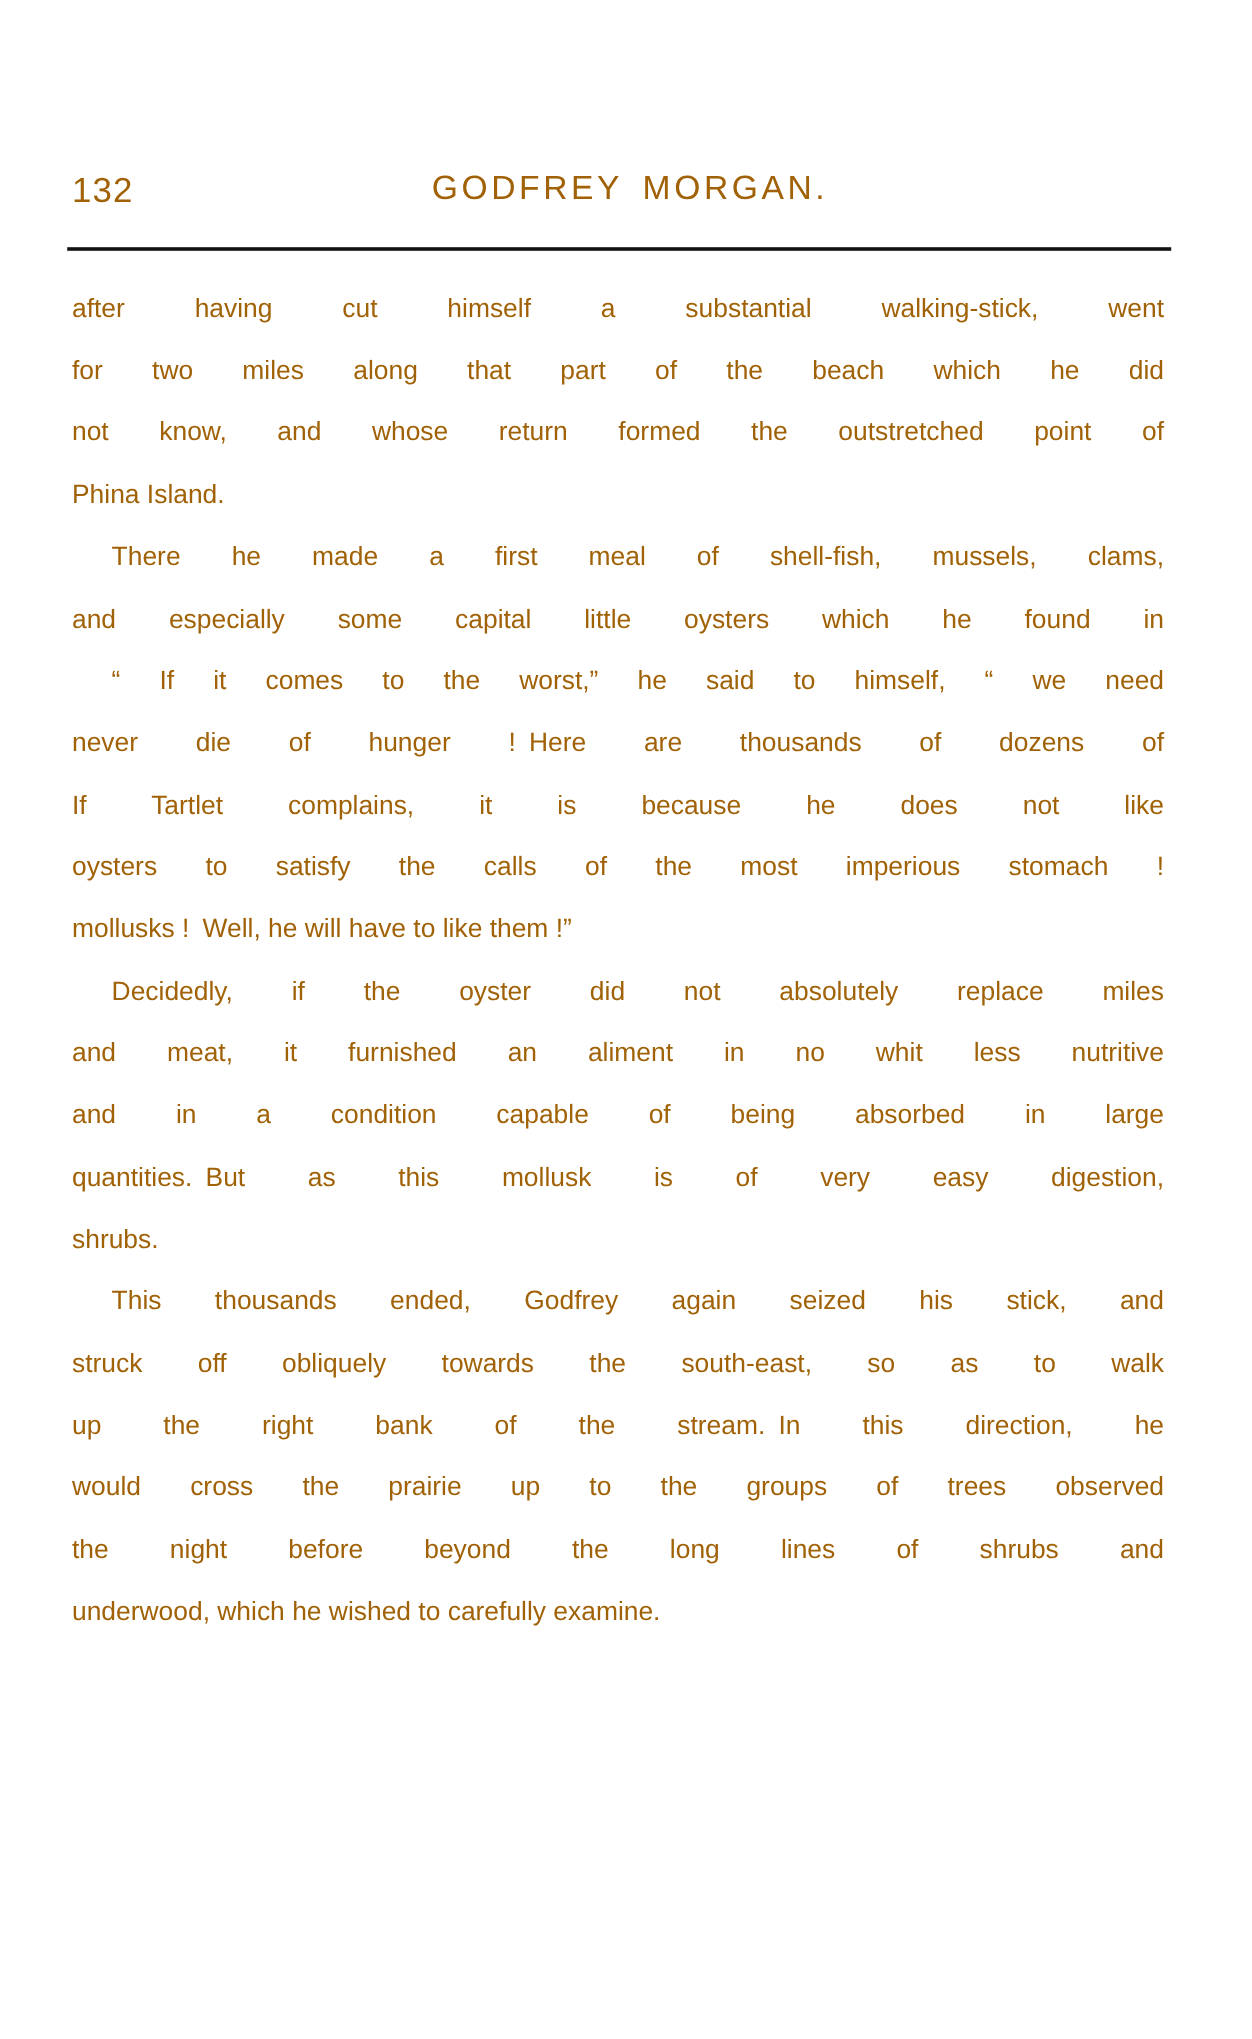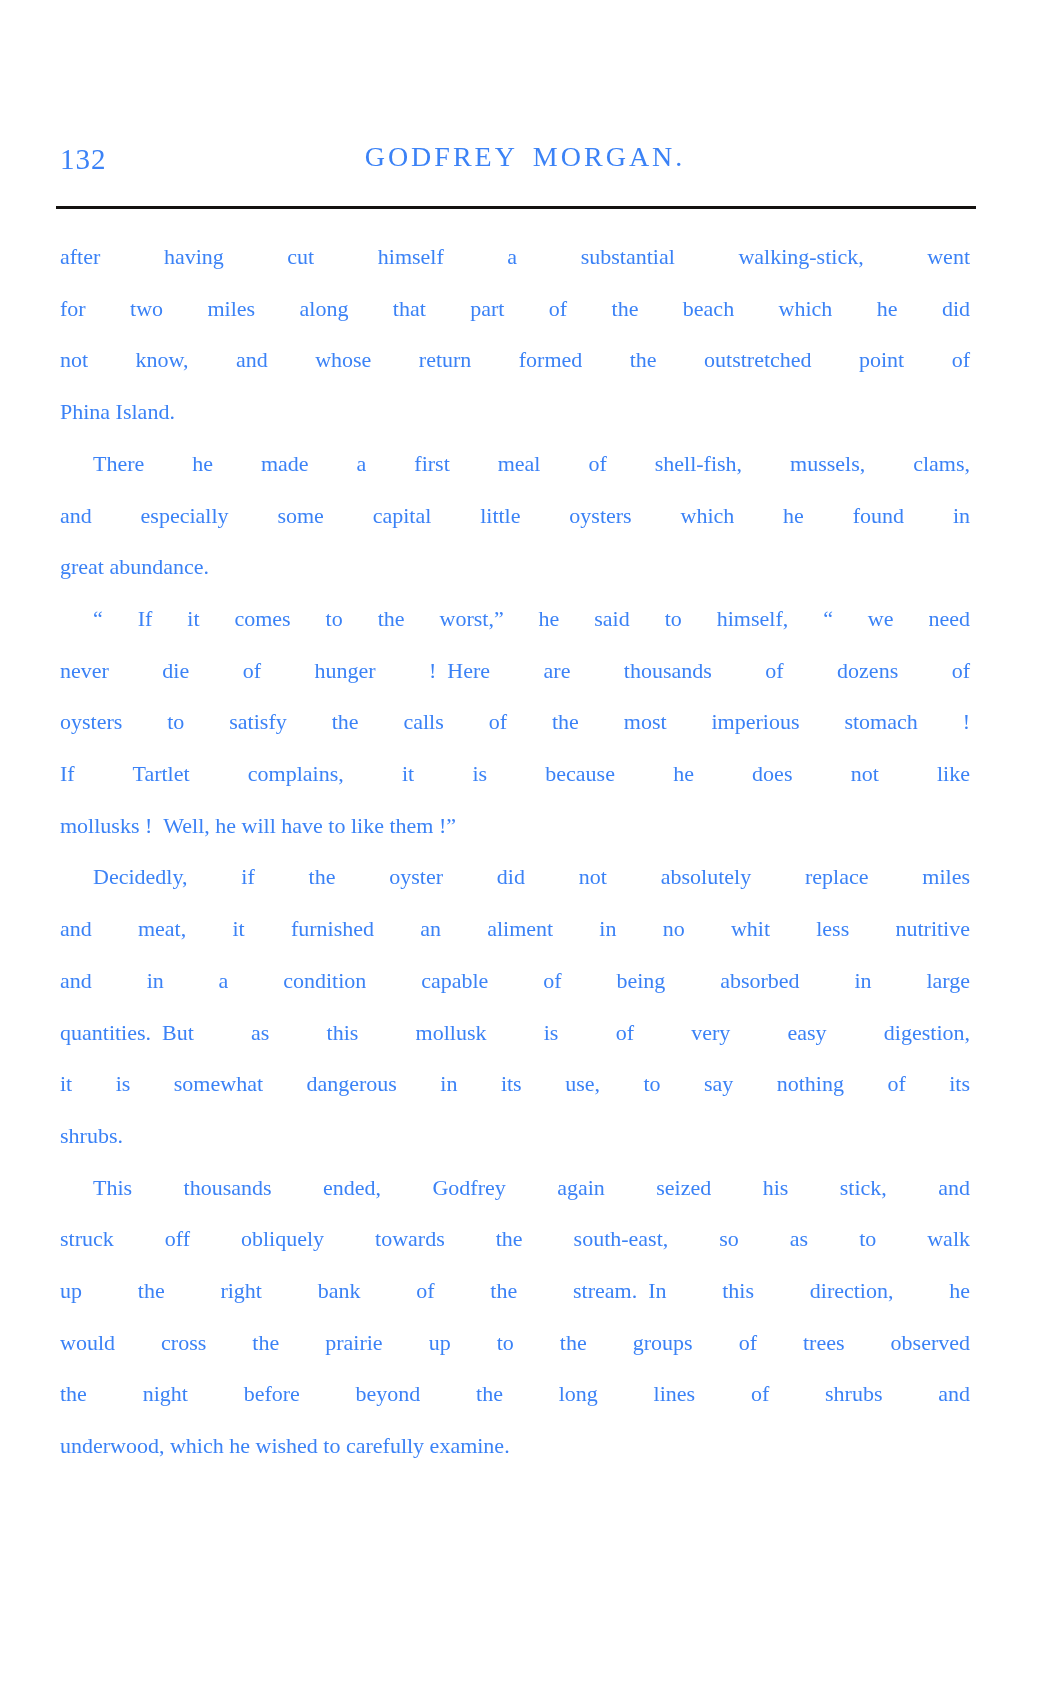--- a/index.html
+++ b/index.html
@@ -5,22 +5,22 @@
   html, body {
     margin: 0;
     padding: 0;
     background: #ffffff;
   }
   .page {
     position: relative;
     width: 1043px;
     height: 1699px;
     background: #ffffff;
-    color: #3b82f6;
-    font-family: Liberation Serif, serif;
+    color: #a16207;
+    font-family: Liberation Sans, sans-serif;
     overflow: hidden;
   }
   .page-header {
     position: absolute;
     top: 141px;
     left: 60px;
     right: 70px;
     height: 34px;
   }
   .page-number {
@@ -86,37 +86,35 @@
     <div class="para">
       <div class="line">after having cut himself a substantial walking-stick, went</div>
       <div class="line">for two miles along that part of the beach which he did</div>
       <div class="line">not know, and whose return formed the outstretched point of</div>
       <div class="line end">Phina Island.</div>
     </div>
 
     <div class="para">
       <div class="line indent">There he made a first meal of shell-fish, mussels, clams,</div>
       <div class="line">and especially some capital little oysters which he found in</div>
-      <div class="line end">great abundance.</div>
     </div>
 
     <div class="para">
       <div class="line indent">“ If it comes to the worst,” he said to himself, “ we need</div>
       <div class="line">never die of hunger ! Here are thousands of dozens of</div>
+      <div class="line">If Tartlet complains, it is because he does not like</div>
       <div class="line">oysters to satisfy the calls of the most imperious stomach !</div>
-      <div class="line">If Tartlet complains, it is because he does not like</div>
       <div class="line end">mollusks ! Well, he will have to like them !”</div>
     </div>
 
     <div class="para">
       <div class="line indent">Decidedly, if the oyster did not absolutely replace miles</div>
       <div class="line">and meat, it furnished an aliment in no whit less nutritive</div>
       <div class="line">and in a condition capable of being absorbed in large</div>
       <div class="line">quantities. But as this mollusk is of very easy digestion,</div>
-      <div class="line">it is somewhat dangerous in its use, to say nothing of its</div>
       <div class="line end">shrubs.</div>
     </div>
 
     <div class="para">
       <div class="line indent">This thousands ended, Godfrey again seized his stick, and</div>
       <div class="line">struck off obliquely towards the south-east, so as to walk</div>
       <div class="line">up the right bank of the stream. In this direction, he</div>
       <div class="line">would cross the prairie up to the groups of trees observed</div>
       <div class="line">the night before beyond the long lines of shrubs and</div>
       <div class="line end">underwood, which he wished to carefully examine.</div>

